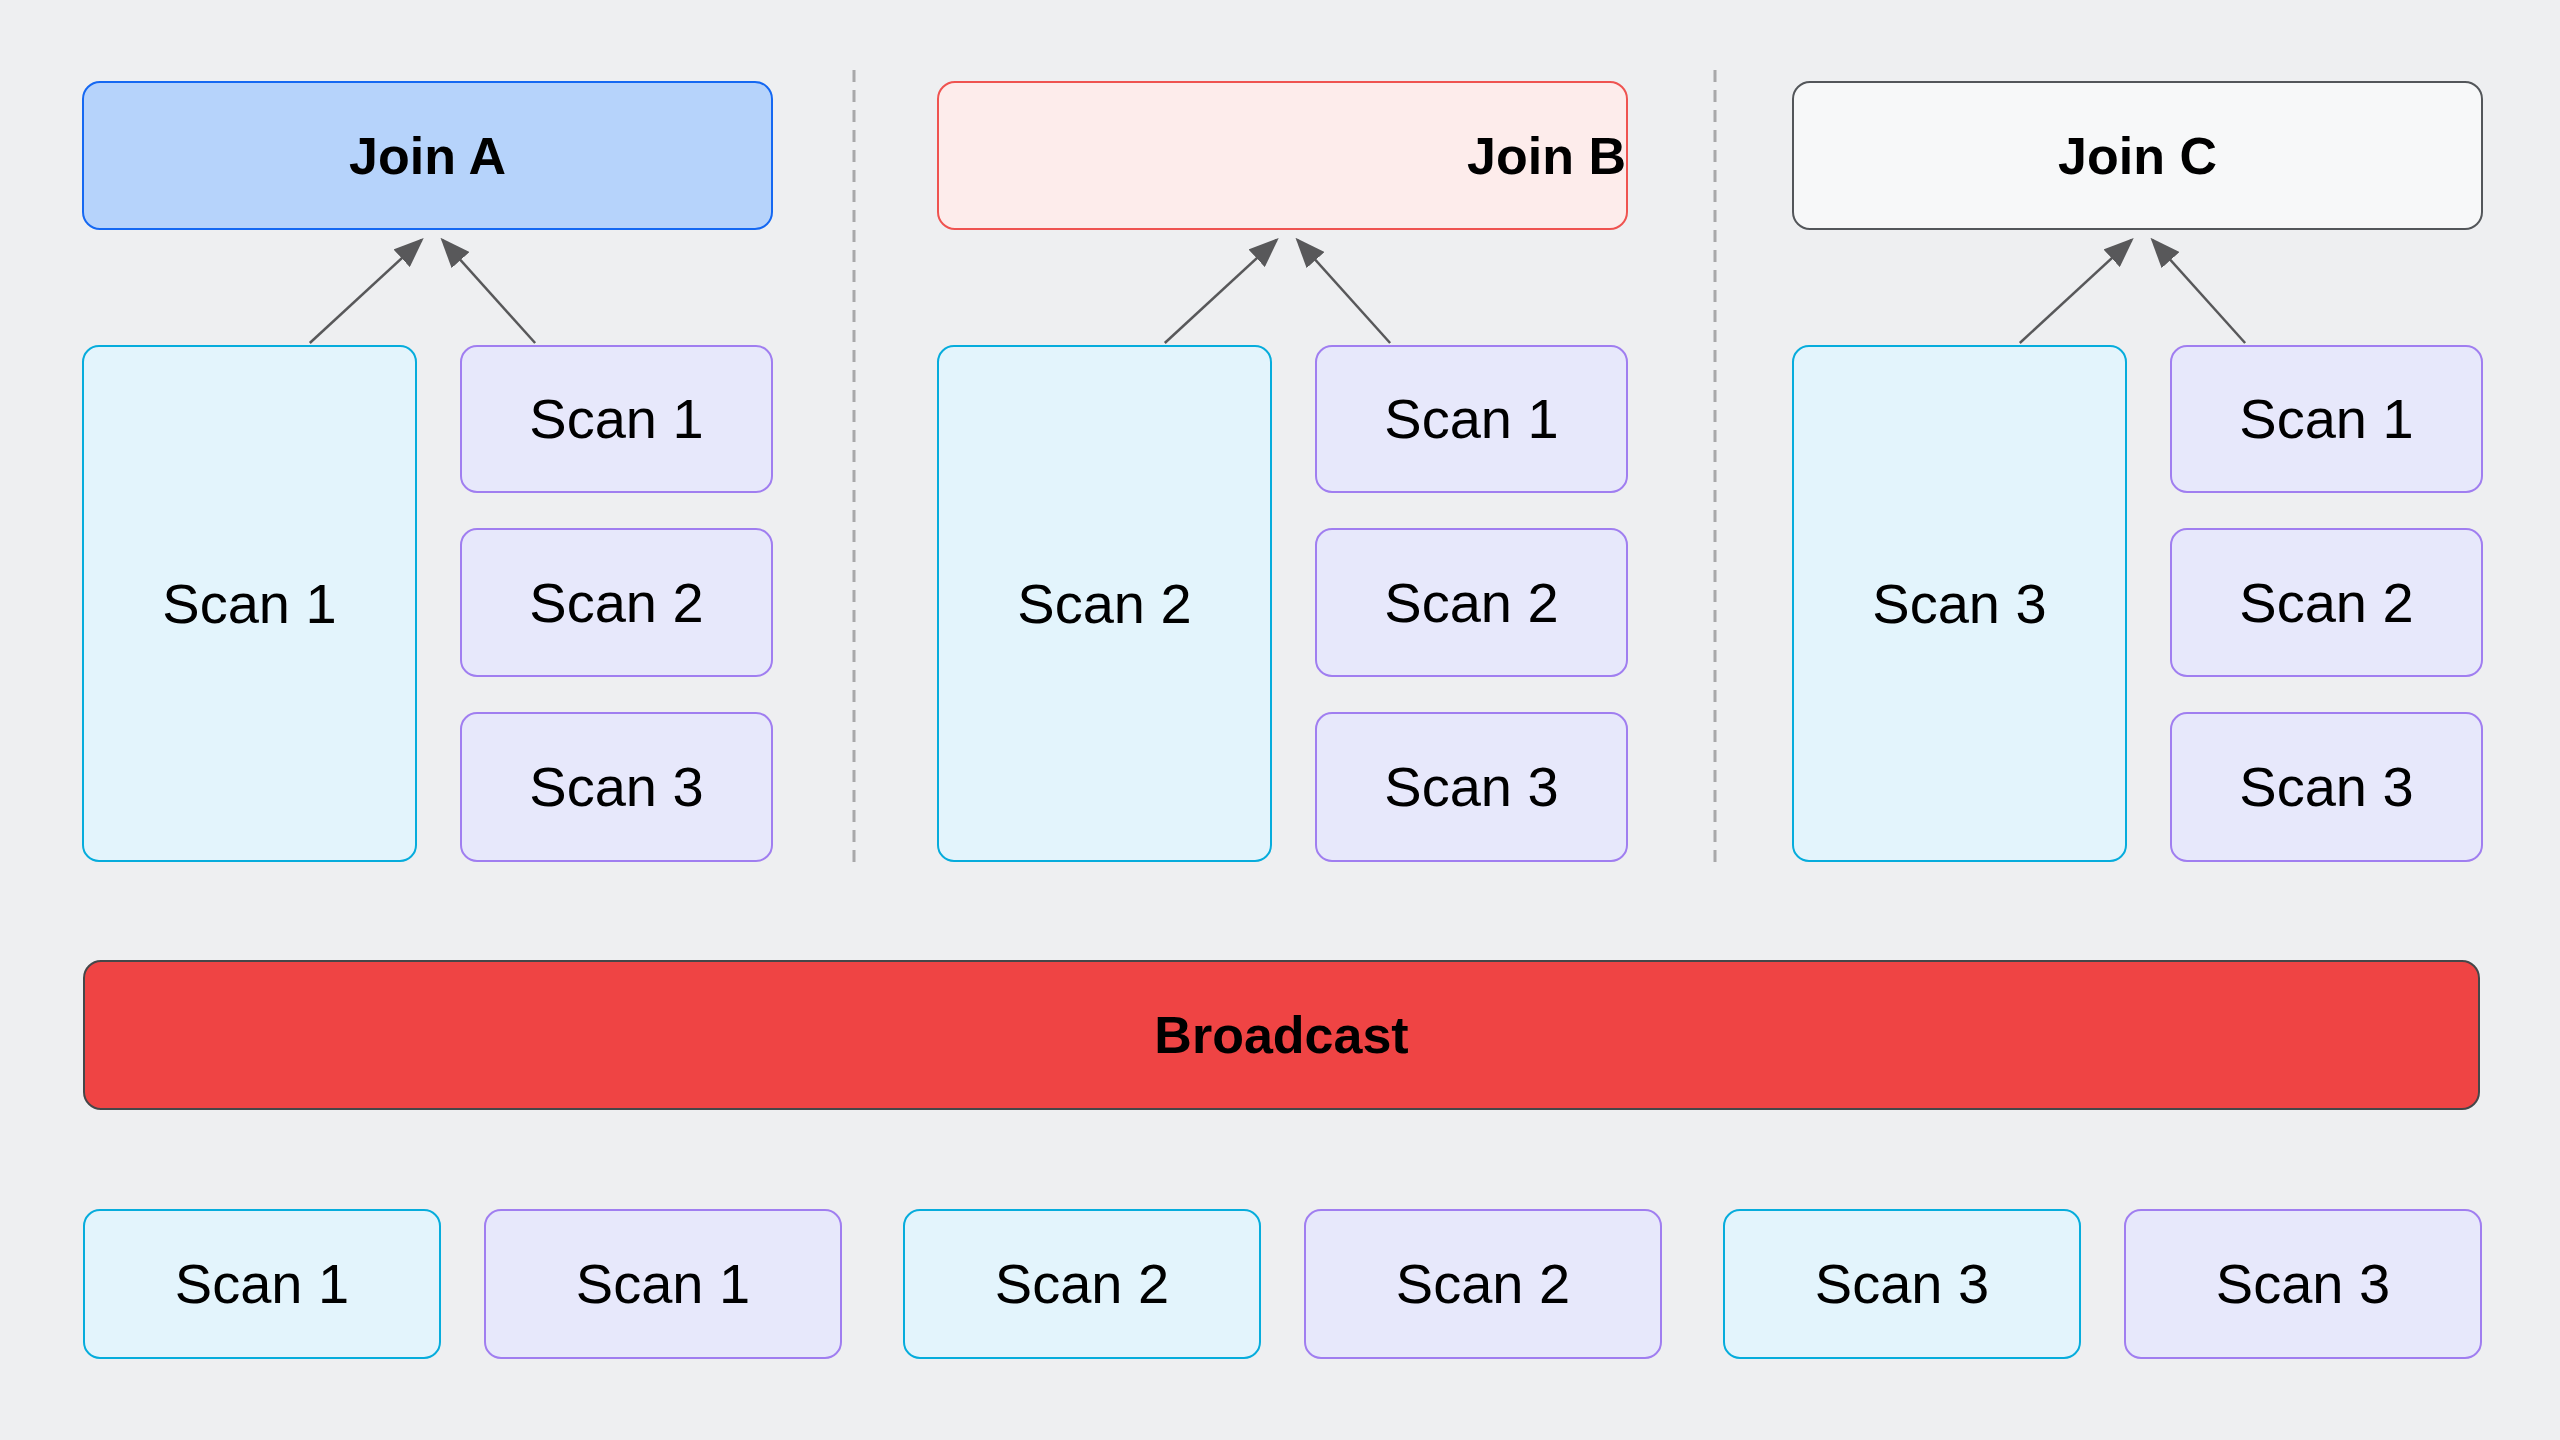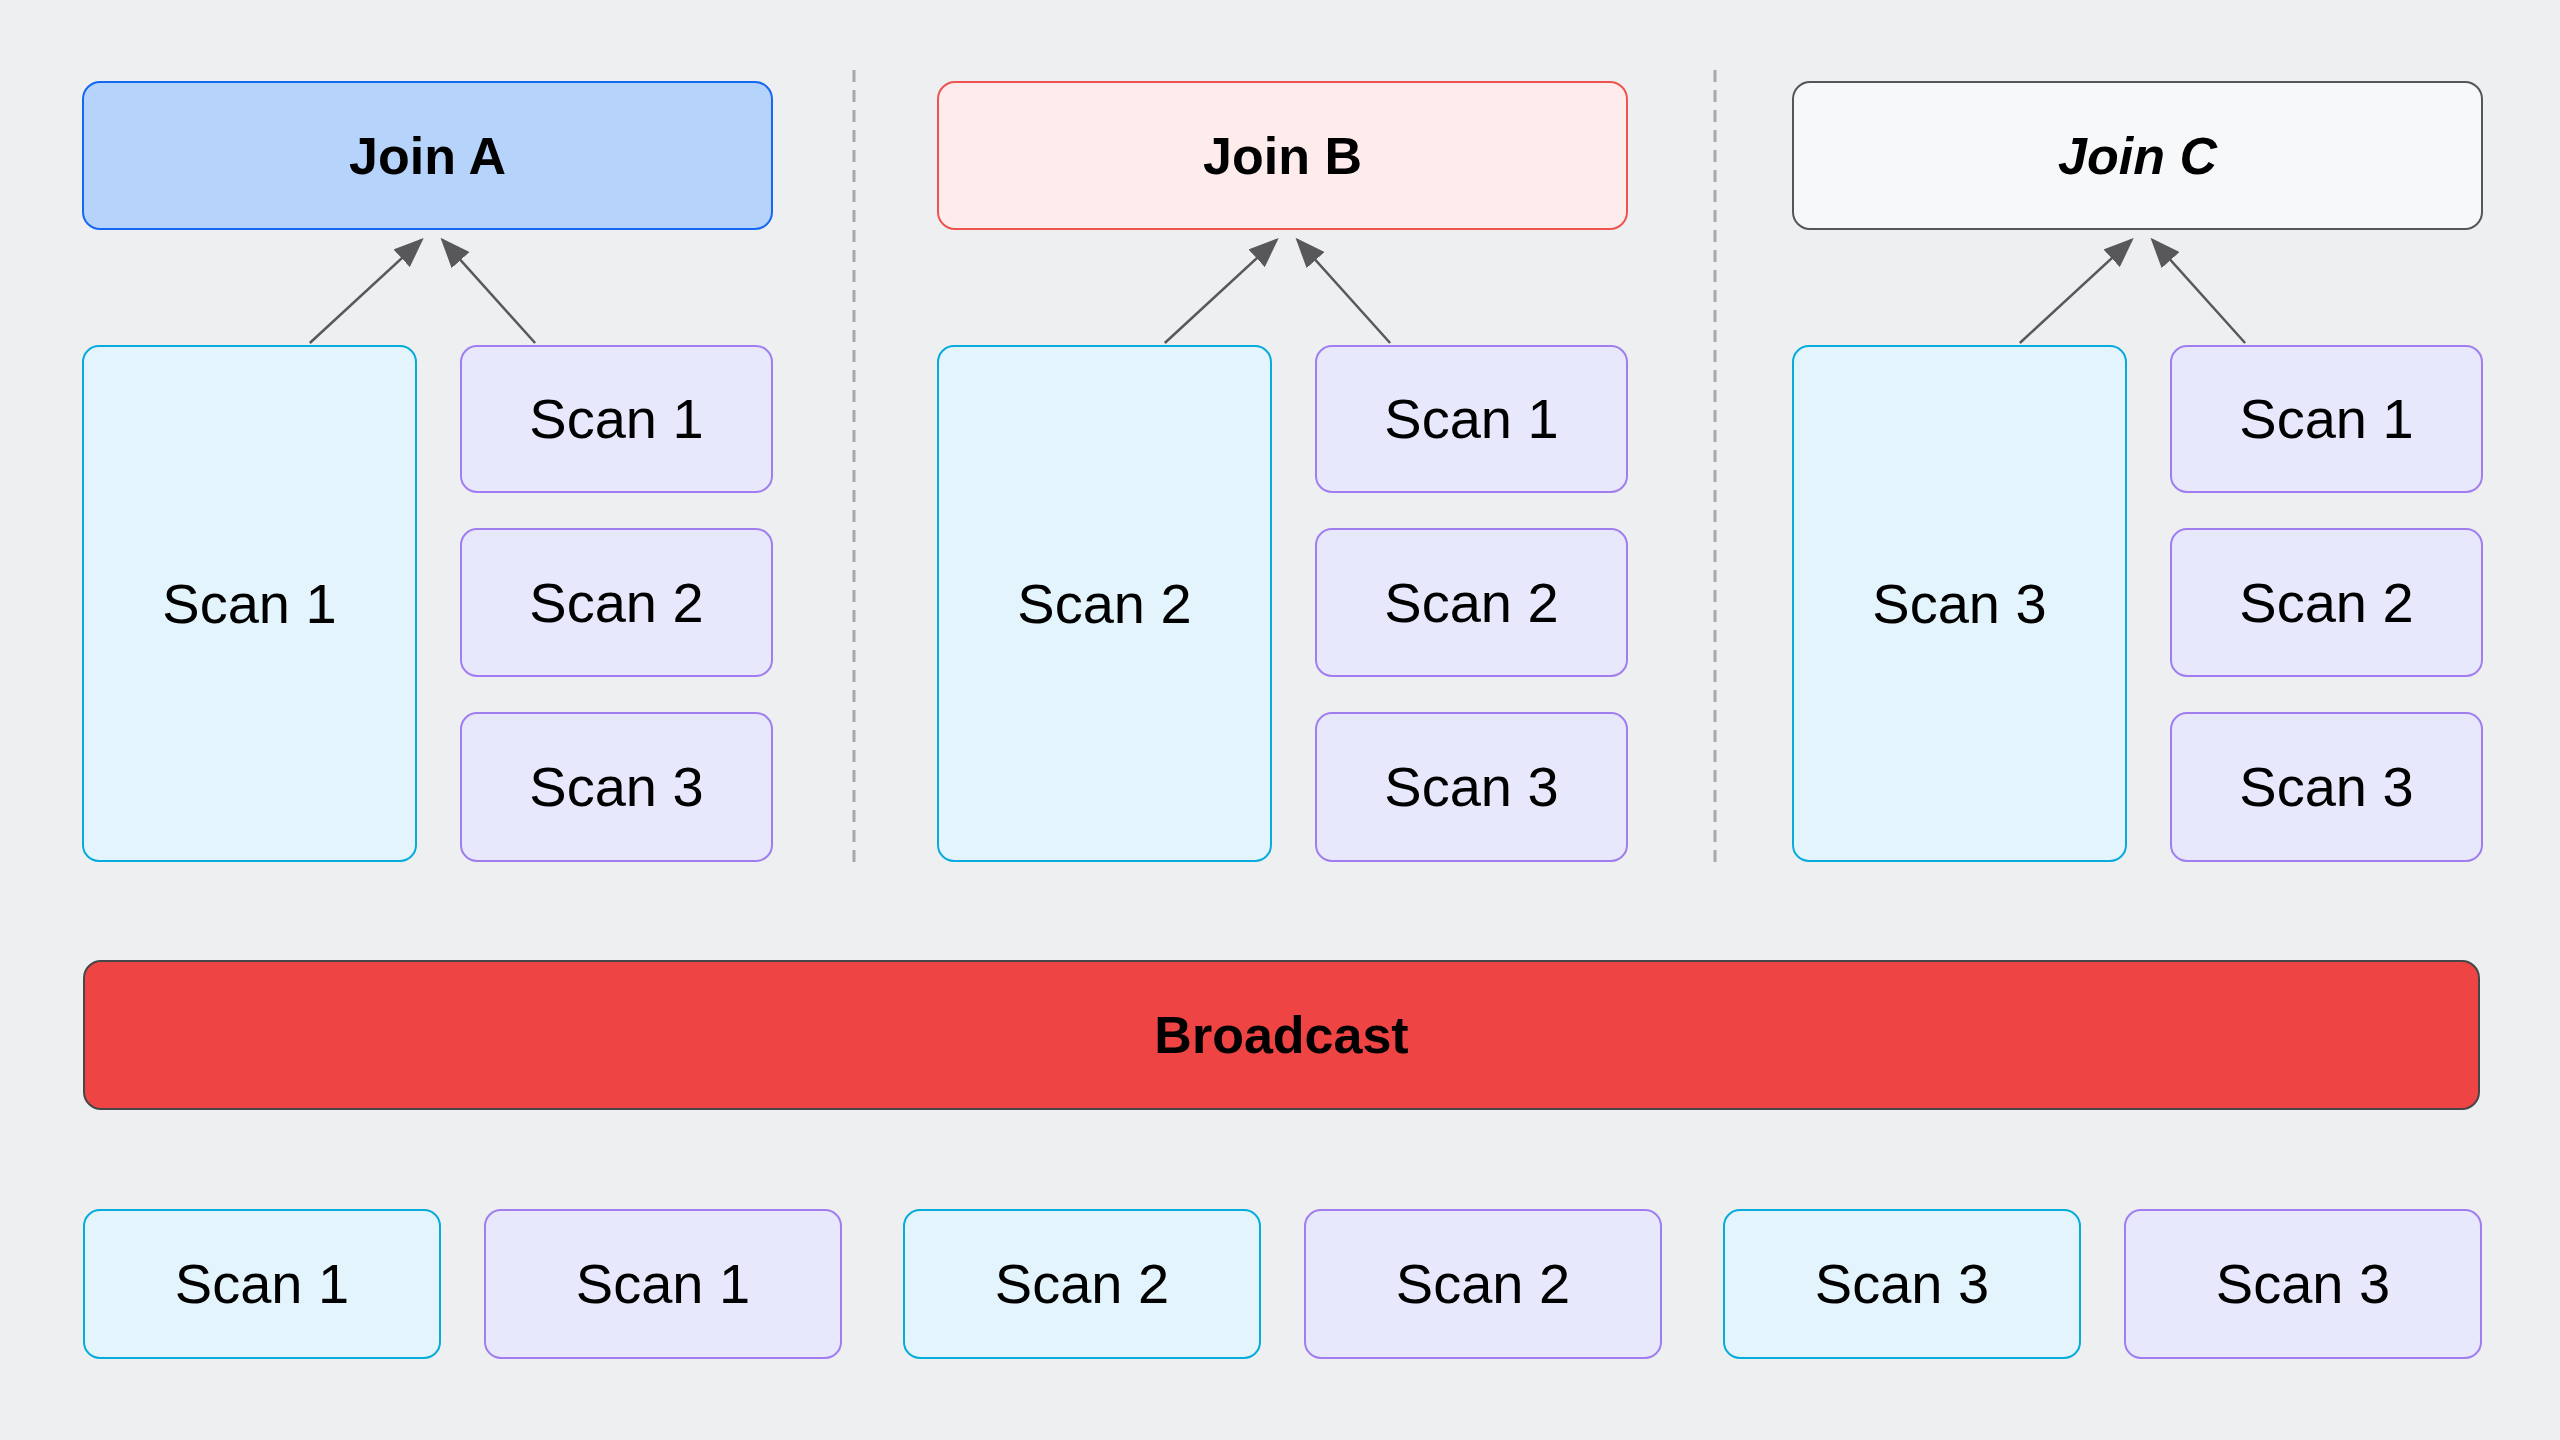--- a/index.html
+++ b/index.html
@@ -71,36 +71,36 @@
       </div>
       <div class="node scan-node" style="left: 460px; top: 345px; width: 313px; height: 148px; background: rgb(231, 232, 251); border: 2px solid rgb(160, 126, 240);">
         <span>Scan 1</span>
       </div>
       <div class="node scan-node" style="left: 460px; top: 528px; width: 313px; height: 149px; background: rgb(231, 232, 251); border: 2px solid rgb(160, 126, 240);">
         <span>Scan 2</span>
       </div>
       <div class="node scan-node" style="left: 460px; top: 712px; width: 313px; height: 150px; background: rgb(231, 232, 251); border: 2px solid rgb(160, 126, 240);">
         <span>Scan 3</span>
       </div>
-      <div class="node join-node" style="left: 937px; top: 81px; width: 691px; height: 149px; background: rgb(253, 236, 235); border: 2.5px solid rgb(239, 83, 80);">
+      <div class="node join-node" style="left: 937px; top: 81px; width: 691px; height: 149px; background: rgb(253, 236, 235); border: 2.5px solid rgb(239, 83, 80); justify-content: flex-end;">
         <span>Join B</span>
       </div>
       <div class="node scan-node" style="left: 937px; top: 345px; width: 335px; height: 517px; background: rgb(227, 244, 252); border: 2px solid rgb(6, 172, 220);">
         <span>Scan 2</span>
       </div>
       <div class="node scan-node" style="left: 1315px; top: 345px; width: 313px; height: 148px; background: rgb(231, 232, 251); border: 2px solid rgb(160, 126, 240);">
         <span>Scan 1</span>
       </div>
       <div class="node scan-node" style="left: 1315px; top: 528px; width: 313px; height: 149px; background: rgb(231, 232, 251); border: 2px solid rgb(160, 126, 240);">
         <span>Scan 2</span>
       </div>
       <div class="node scan-node" style="left: 1315px; top: 712px; width: 313px; height: 150px; background: rgb(231, 232, 251); border: 2px solid rgb(160, 126, 240);">
         <span>Scan 3</span>
       </div>
-      <div class="node join-node" style="left: 1792px; top: 81px; width: 691px; height: 149px; background: rgb(247, 248, 249); border: 2.5px solid rgb(83, 86, 90); font-style: italic;">
+      <div class="node join-node" style="left: 1792px; top: 81px; width: 691px; height: 149px; background: rgb(247, 248, 249); border: 2.5px solid rgb(83, 86, 90);">
         <span>Join C</span>
       </div>
       <div class="node scan-node" style="left: 1792px; top: 345px; width: 335px; height: 517px; background: rgb(227, 244, 252); border: 2px solid rgb(6, 172, 220);">
         <span>Scan 3</span>
       </div>
       <div class="node scan-node" style="left: 2170px; top: 345px; width: 313px; height: 148px; background: rgb(231, 232, 251); border: 2px solid rgb(160, 126, 240);">
         <span>Scan 1</span>
       </div>
       <div class="node scan-node" style="left: 2170px; top: 528px; width: 313px; height: 149px; background: rgb(231, 232, 251); border: 2px solid rgb(160, 126, 240);">
         <span>Scan 2</span>

